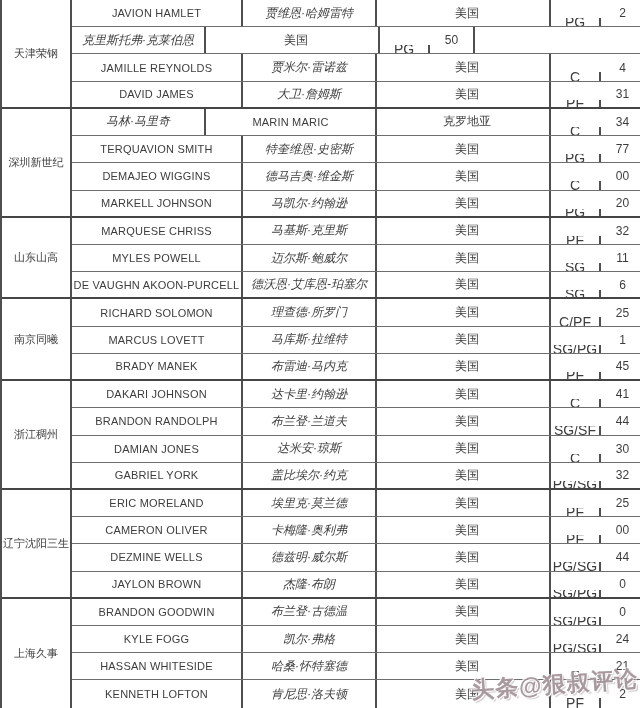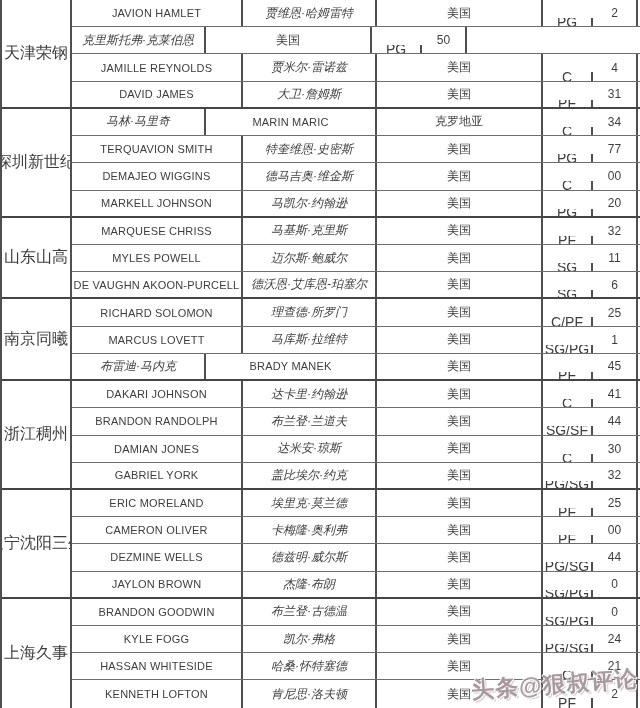--- a/index.html
+++ b/index.html
@@ -23,21 +23,21 @@
   .section:not(:last-child) .team {
     border-bottom: 2px solid #454545;
   }
   .team {
     width: 70px;
     flex: 0 0 70px;
     display: flex;
     align-items: center;
     justify-content: center;
     border-right: 2px solid #4f4f4f;
-    font-size: 16px;
+    font-size: 11px;
     letter-spacing: 0px;
     text-align: center;
     white-space: nowrap;
     overflow: hidden;
   }
   .rows { flex: 1 1 auto; }
   .row {
     display: flex;
     height: calc(708px / 26);
   }
@@ -45,21 +45,21 @@
   .cell {
     display: flex;
     align-items: center;
     justify-content: center;
     white-space: nowrap;
     overflow: hidden;
     border-right: 2px solid #4f4f4f;
   }
   .en  { width: 171px; flex: 0 0 171px; font-size: 11px; letter-spacing: 0.2px; }
   .cn  { width: 134px; flex: 0 0 134px; font-size: 12px; font-style: italic; }
-  .nat { width: 166px; flex: 0 0 166px; font-size: 12px; }
+  .nat { width: 166px; flex: 0 0 166px; font-size: 12px; margin-left: 8px; }
   .pos { width: 50px;  flex: 0 0 50px;  font-size: 14px; margin-top: 18px; }
   .num { width: 45px;  flex: 0 0 45px;  font-size: 12px; }
   .watermark {
     position: absolute;
     right: 2px;
     bottom: 8px;
     font-size: 23px;
     font-weight: bold;
     color: rgba(158, 142, 146, 0.9);
     text-shadow: 1px 1px 0 rgba(255,255,255,0.95), -1px -1px 0 rgba(255,255,255,0.8), 2px 2px 1px rgba(120,100,105,0.35);
@@ -187,22 +187,22 @@
 
   <div class="row">
     <div class="cell en">MARCUS LOVETT</div>
     <div class="cell cn">马库斯·拉维特</div>
     <div class="cell nat">美国</div>
     <div class="cell pos">SG/PG</div>
     <div class="cell num">1</div>
   </div>
 
   <div class="row">
+    <div class="cell en">BRADY MANEK</div>
     <div class="cell cn">布雷迪·马内克</div>
-    <div class="cell en">BRADY MANEK</div>
     <div class="cell nat">美国</div>
     <div class="cell pos">PF</div>
     <div class="cell num">45</div>
   </div>
 </div>
   </div>
 
   <div class="section">
     <div class="cell team">浙江稠州</div>
     <div class="rows">

